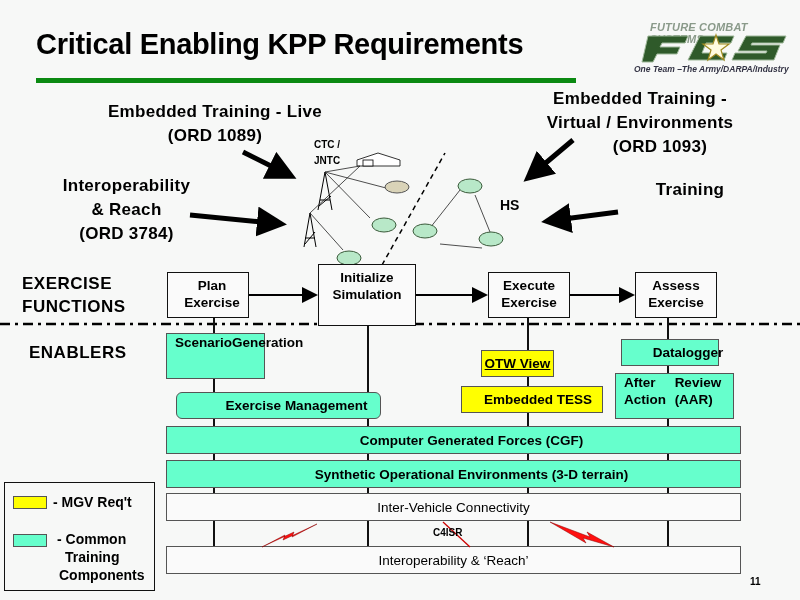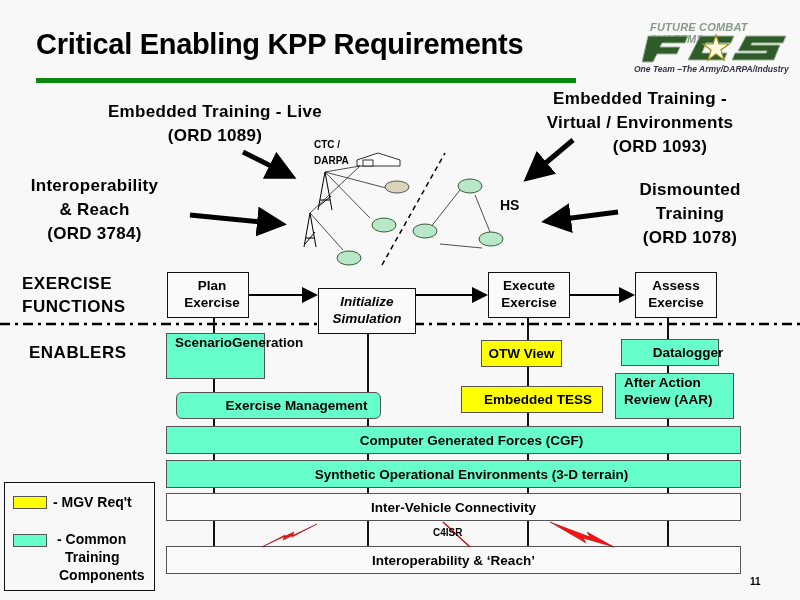--- a/index.html
+++ b/index.html
@@ -7,21 +7,21 @@
   .abs { position:absolute; }
   .title { left:36px; top:28px; font-size:29px; font-weight:bold; letter-spacing:-0.3px; }
   .rule { left:36px; top:78px; width:540px; height:5px; background:#0b8a12; }
   .logo-top { left:650px; top:21px; font-size:11px; font-weight:bold; font-style:italic; color:#8a9a8a; letter-spacing:0.2px; }
   .logo-sub { left:634px; top:64px; font-size:8.5px; font-style:italic; color:#334; font-weight:bold; }
   .lbl { font-size:17px; font-weight:bold; text-align:center; line-height:24px; letter-spacing:0.3px; }
   .sec { font-size:17px; font-weight:bold; letter-spacing:0.5px; line-height:23px; }
   .fbox { position:absolute; background:#fafafa; border:1.5px solid #111; font-size:13.5px; font-weight:bold; text-align:center; line-height:17px; box-sizing:border-box; padding-top:4px; }
   .cbox { position:absolute; background:#66ffcc; border:1.2px solid #555; font-size:13.5px; font-weight:bold; text-align:center; box-sizing:border-box; display:flex; align-items:center; justify-content:center; line-height:17px;padding-left:36px; }
   .ybox { position:absolute; background:#ffff00; border:1.2px solid #555; font-size:13.5px; font-weight:bold; text-align:center; box-sizing:border-box; display:flex; align-items:center; justify-content:center; }
-  .wbox { position:absolute; background:#fafafa; border:1.2px solid #555; font-size:13.5px; font-weight:bold; text-align:center; box-sizing:border-box; display:flex; align-items:center; justify-content:center; }
+  .wbox { position:absolute; background:#fafafa; border:1.2px solid #555; font-size:13.5px; font-weight:normal; text-align:center; box-sizing:border-box; display:flex; align-items:center; justify-content:center; }
   .left { justify-content:flex-start; padding-left:8px; text-align:left; }
   .vline { position:absolute; width:2px; background:#111; }
   .legend { left:4px; top:482px; width:151px; height:109px; border:1.5px solid #111; box-sizing:border-box; }
   .sw { position:absolute; width:32px; height:11px; border:1px solid #555; }
   .legtxt { position:absolute; font-size:14px; font-weight:bold; line-height:18px; }
   .pnum { left:750px; top:576px; font-size:10px; font-weight:bold; }
 </style>
 </head>
 <body>
 
@@ -41,29 +41,27 @@
 
 <div class="abs lbl" style="left:80px;top:100px;width:270px;">
   <div>Embedded Training -  Live</div>
   <div>(ORD 1089)</div>
 </div>
 <div class="abs lbl" style="left:520px;top:87px;width:240px;">
   <div>Embedded  Training -</div>
   <div>Virtual / Environments</div>
   <div style="padding-left:40px;">(ORD 1093)</div>
 </div>
-<div class="abs lbl" style="left:12px;top:174px;width:165px;">
+<div class="abs lbl" style="left:44px;top:174px;width:165px;">
   <div>Interoperability</div>
   <div>&amp; Reach</div>
   <div>(ORD 3784)</div>
 </div>
 <div class="abs lbl" style="left:620px;top:178px;width:140px;">
-  <div>Dismounted</div>
   <div>Training</div>
-  <div>(ORD 1078)</div>
 </div>
 
 <svg class="abs" style="left:0;top:0;" width="800" height="330">
   <defs>
     <marker id="ah" markerWidth="6" markerHeight="6" refX="3" refY="3" orient="auto">
       <path d="M0,0 L6,3 L0,6 Z" fill="#000"></path>
     </marker>
   </defs>
 
   <line x1="243" y1="152" x2="283" y2="172" stroke="#000" stroke-width="5" marker-end="url(#ah)"></line>
@@ -98,21 +96,21 @@
     <ellipse cx="397" cy="187" rx="12" ry="6" fill="#d9d3b8" stroke="#555"></ellipse>
     <ellipse cx="384" cy="225" rx="12" ry="7" fill="#b8e8c8" stroke="#3a5a3a"></ellipse>
     <ellipse cx="349" cy="258" rx="12" ry="7" fill="#b8e8c8" stroke="#3a5a3a"></ellipse>
     <ellipse cx="470" cy="186" rx="12" ry="7" fill="#b8e8c8" stroke="#3a5a3a"></ellipse>
     <ellipse cx="425" cy="231" rx="12" ry="7" fill="#b8e8c8" stroke="#3a5a3a"></ellipse>
     <ellipse cx="491" cy="239" rx="12" ry="7" fill="#b8e8c8" stroke="#3a5a3a"></ellipse>
   </g>
 </svg>
 <div class="abs" style="left:314px;top:137px;font-size:10px;font-weight:bold;line-height:16px;">
   <div>CTC /</div>
-  <div>DARPA</div>
+  <div>JNTC</div>
 </div>
 <div class="abs" style="left:500px;top:197px;font-size:14px;font-weight:bold;">HS</div>
 
 <div class="abs sec" style="left:22px;top:272px;">
   <div>EXERCISE</div>
   <div>FUNCTIONS</div>
 </div>
 <div class="abs sec" style="left:29px;top:341px;">ENABLERS</div>
 
 <svg class="abs" style="left:0;top:321px;" width="800" height="6">
@@ -132,44 +130,44 @@
     </defs>
   <line x1="249" y1="10" x2="314" y2="10" stroke="#000" stroke-width="2" marker-end="url(#fa)"></line>
   <line x1="416" y1="10" x2="484" y2="10" stroke="#000" stroke-width="2" marker-end="url(#fa)"></line>
   <line x1="570" y1="10" x2="631" y2="10" stroke="#000" stroke-width="2" marker-end="url(#fa)"></line>
 </svg>
 
 <div class="fbox" style="left:167px;top:272px;width:82px;height:46px;padding-left:8px;">
   <div>Plan</div>
   <div>Exercise</div>
 </div>
-<div class="fbox" style="left:318px;top:288px;width:98px;height:46px;font-style:italic;">
+<div class="fbox" style="left:318px;top:264px;width:98px;height:62px;">
   <div>Initialize</div>
   <div>Simulation</div>
 </div>
 <div class="fbox" style="left:488px;top:272px;width:82px;height:46px;">
   <div>Execute</div>
   <div>Exercise</div>
 </div>
 <div class="fbox" style="left:635px;top:272px;width:82px;height:46px;">
   <div>Assess</div>
   <div>Exercise</div>
 </div>
 
 <div class="cbox left" style="left:166px;top:333px;width:99px;height:46px;align-items:flex-start;">
   <div>Scenario</div>
   <div>Generation</div>
 </div>
 <div class="cbox" style="left:176px;top:392px;width:205px;height:27px;border-radius:6px;">Exercise Management</div>
 
-<div class="ybox" style="left:481px;top:340px;width:81px;height:27px;">OTW View</div>
+<div class="ybox" style="left:481px;top:350px;width:73px;height:27px;text-decoration:underline;">OTW View</div>
 <div class="ybox" style="left:461px;top:386px;width:142px;height:27px;padding-left:12px;">Embedded TESS</div>
 
 <div class="cbox" style="left:621px;top:339px;width:98px;height:27px;">Datalogger</div>
-<div class="cbox left" style="left:615px;top:373px;width:119px;height:46px;flex-direction:column;align-items:flex-start;">
+<div class="cbox left" style="left:615px;top:373px;width:119px;height:46px;flex-direction:row;align-items:flex-start;">
   <div>After Action</div>
   <div>Review (AAR)</div>
 </div>
 
 <div class="cbox" style="left:166px;top:426px;width:575px;height:28px;">Computer Generated Forces (CGF)</div>
 <div class="cbox" style="left:166px;top:460px;width:575px;height:28px;">Synthetic Operational Environments (3-D terrain)</div>
 <div class="wbox" style="left:166px;top:493px;width:575px;height:28px;">Inter-Vehicle Connectivity</div>
 <div class="wbox" style="left:166px;top:546px;width:575px;height:28px;">Interoperability &amp; ‘Reach’</div>
 
 <svg class="abs" style="left:0;top:515px;" width="800" height="40">

